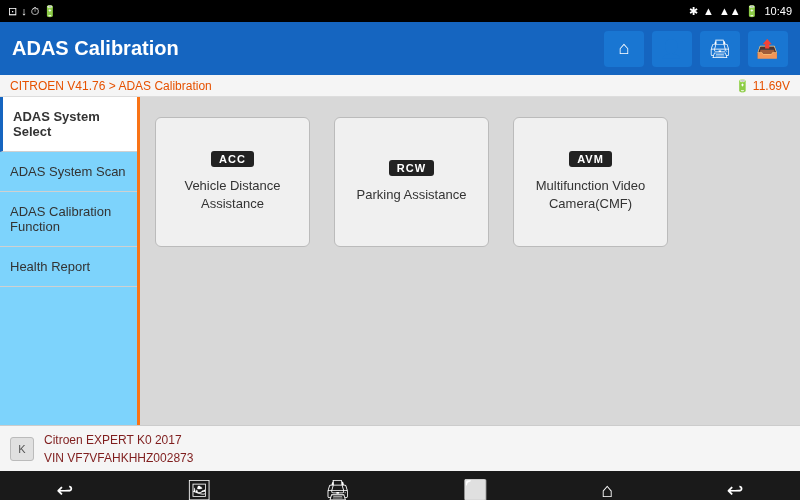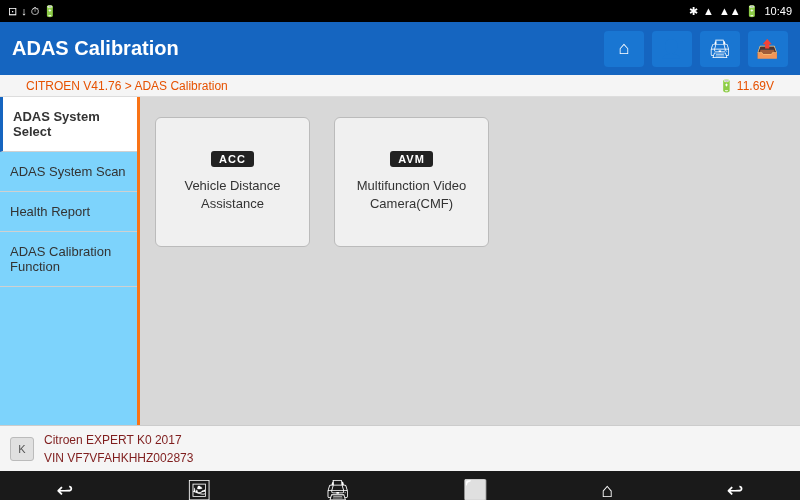--- a/index.html
+++ b/index.html
@@ -61,21 +61,21 @@
     }
 
     
     #breadcrumb {
       width: 100%;
       height: 22px;
       background: #f5f5f5;
       display: flex;
       align-items: center;
       justify-content: space-between;
-      padding: 0 26px;
+      padding: 0 10px;
       border-bottom: 1px solid #ddd;
     }
     #breadcrumb .breadcrumb-text {
       font-size: 12px;
       color: #e65100;
     }
     #breadcrumb .voltage {
       font-size: 12px;
       color: #e65100;
       display: flex;
@@ -240,34 +240,38 @@
 <div id="main">
 
   <div id="sidebar">
     <div class="sidebar-item active">
       <span>ADAS System Select</span>
     </div>
     <div class="sidebar-item">
       <span>ADAS System Scan</span>
     </div>
     <div class="sidebar-item">
+      <span>ADAS Calibration Function</span>
+    </div>
+    <div class="sidebar-item">
       <span>Health Report</span>
-    </div>
-    <div class="sidebar-item">
-      <span>ADAS Calibration Function</span>
     </div>
   </div>
 
   <div id="content">
     <div class="cards-row">
       <div class="system-card">
         <div class="card-badge">ACC</div>
         <div class="card-label">Vehicle Distance Assistance</div>
       </div>
       <div class="system-card">
+        <div class="card-badge">RCW</div>
+        <div class="card-label">Parking Assistance</div>
+      </div>
+      <div class="system-card">
         <div class="card-badge">AVM</div>
         <div class="card-label">Multifunction Video Camera(CMF)</div>
       </div>
     </div>
   </div>
 </div>
 
 <div id="info-bar">
   <div class="collapse-btn">K</div>
   <div class="vehicle-info">

